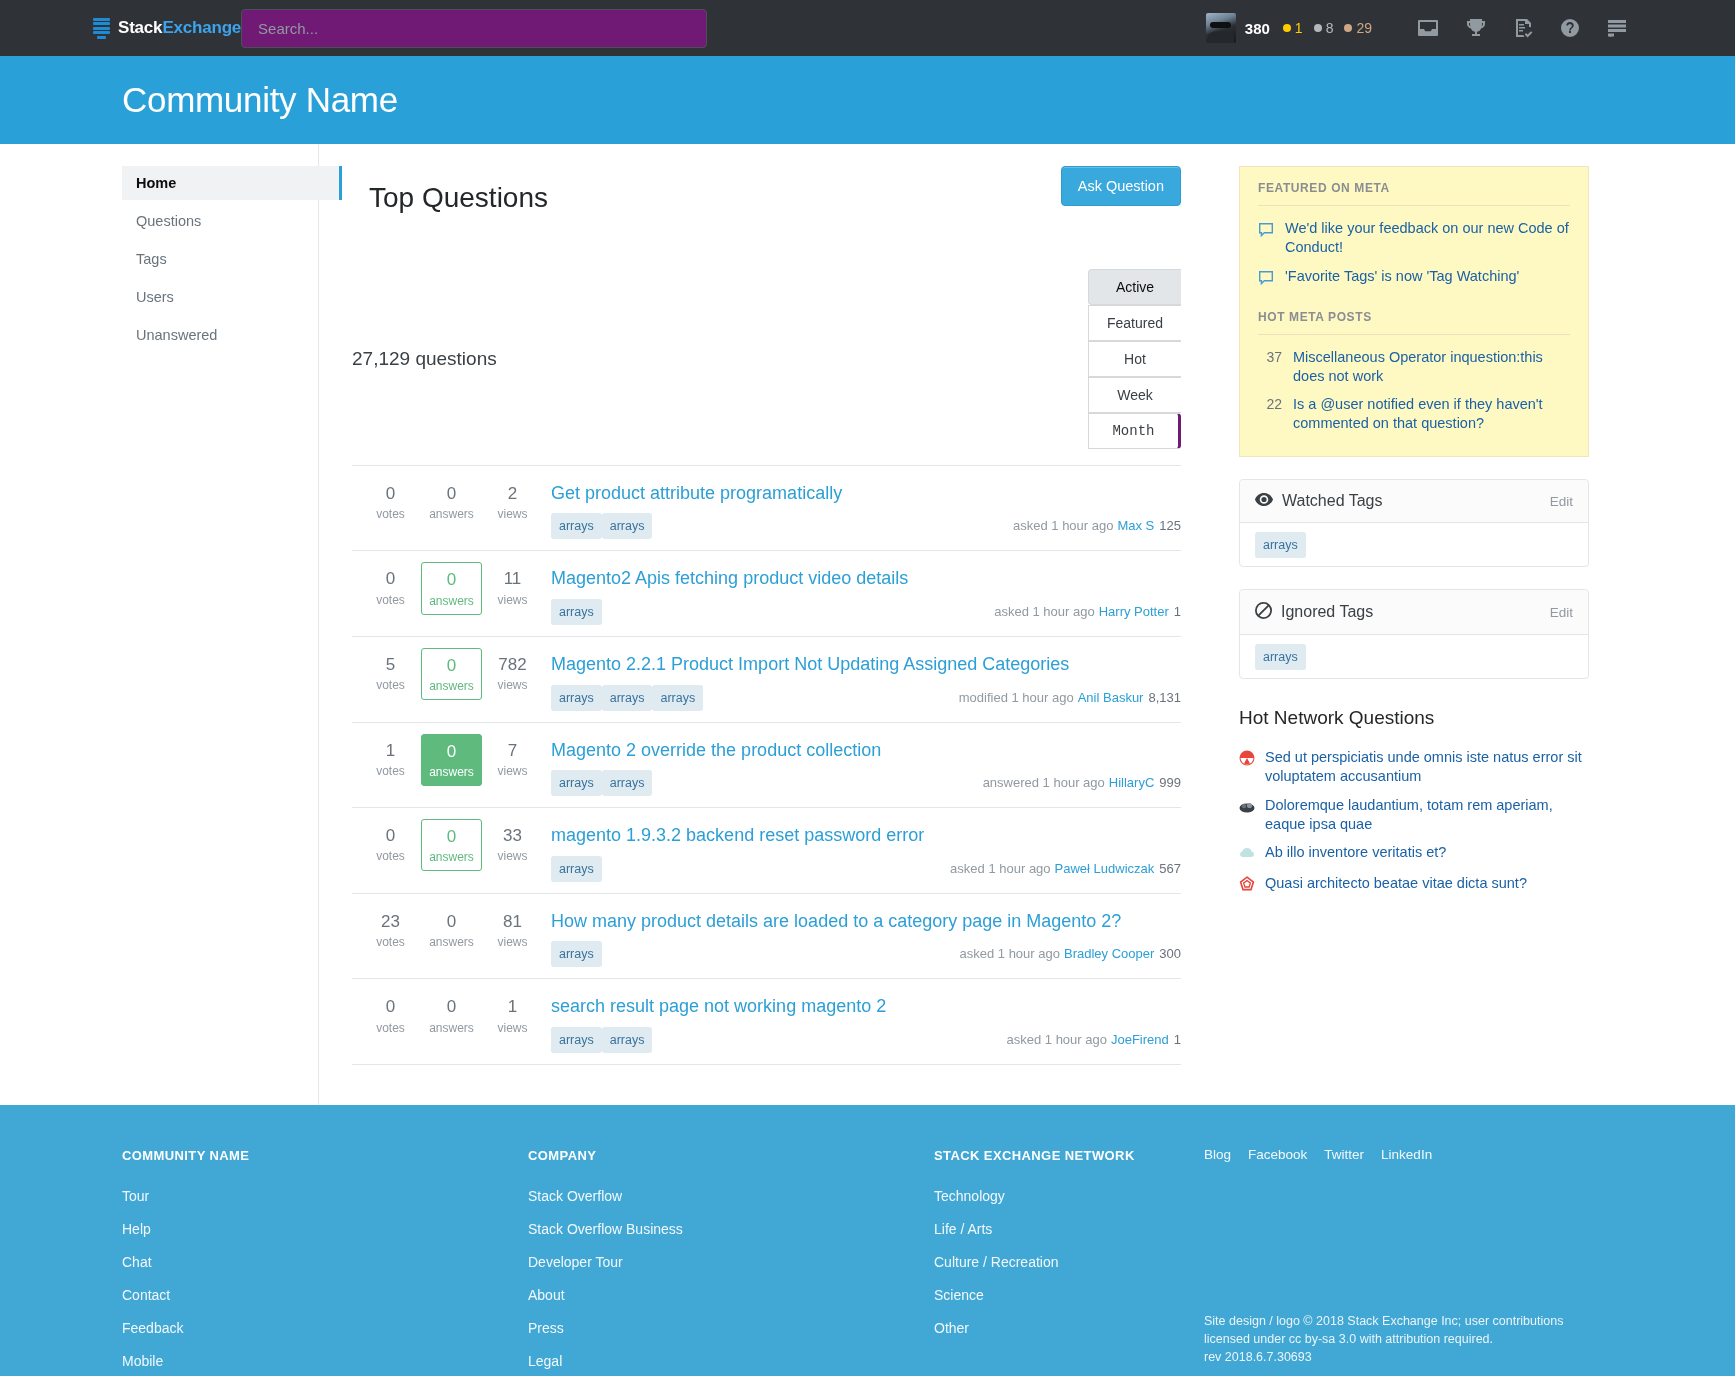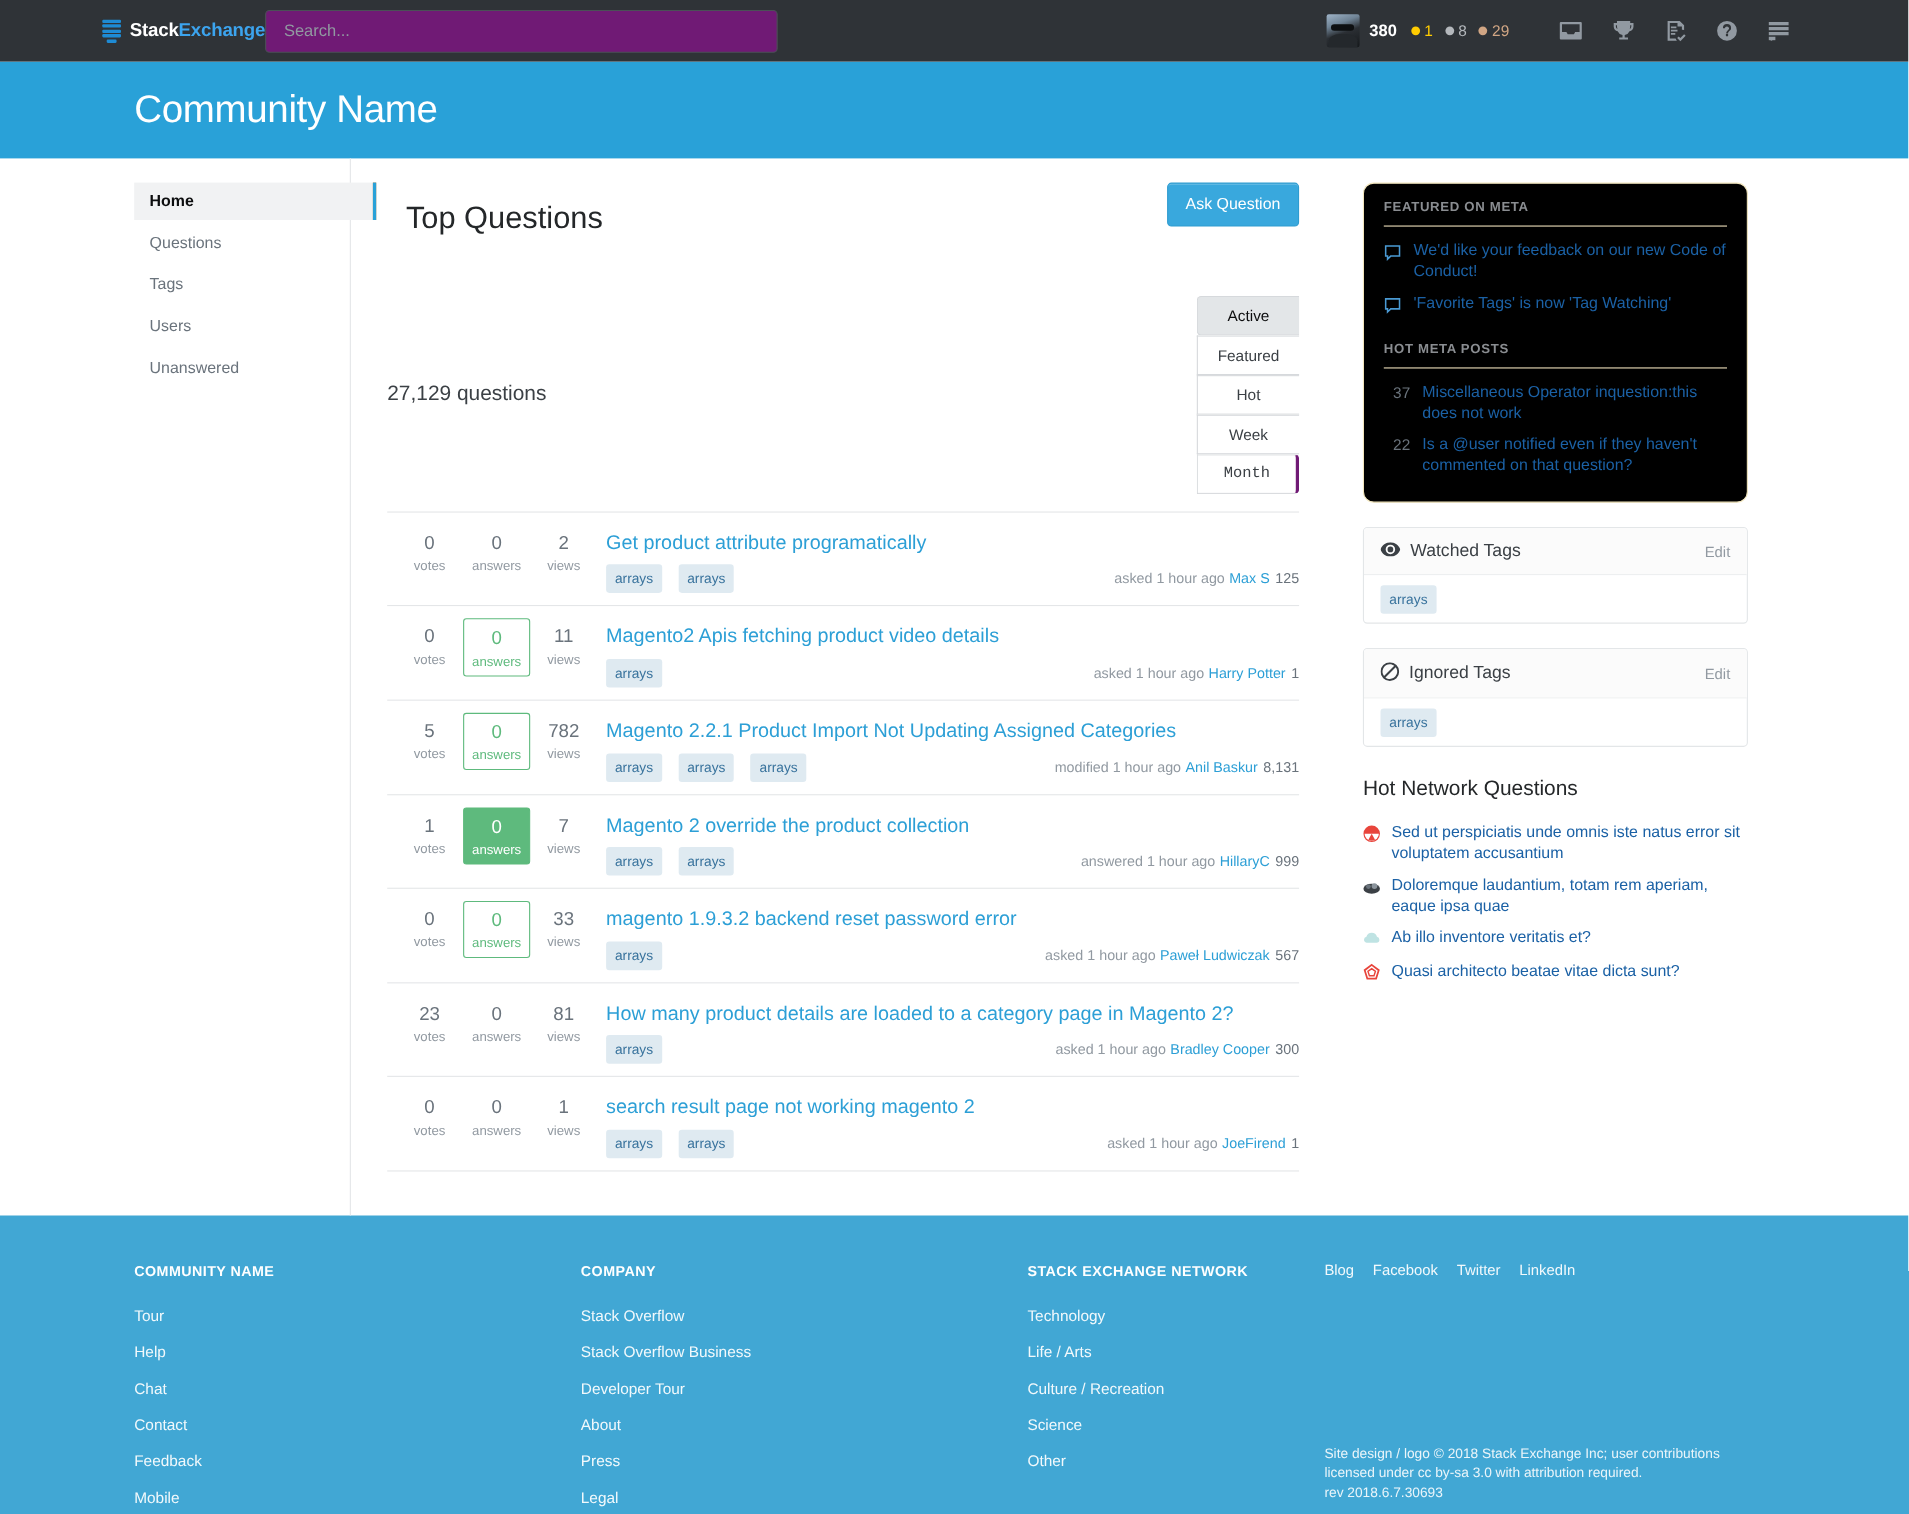--- a/index.html
+++ b/index.html
@@ -222,33 +222,33 @@
   .q-body { flex: 1 1 auto; padding-left: 8px; min-width:0; }
   .q-title {
     color:#2c9fd6; font-size:18px; text-decoration:none; display:block;
     line-height:1.2; cursor:pointer;
   }
   .q-meta-line {
     display:flex; align-items:center; margin-top:14px;
   }
   .tag {
     background:#dfeaf1; color:#39739d; font-size:12.5px;
-    padding:6px 8px; border-radius:3px; margin-right:15px; cursor:pointer;
+    padding:6px 8px; border-radius:3px; margin-right:0; cursor:pointer;
   }
   .q-user {
     margin-left:auto; font-size:13px; color:#9199a1; white-space:nowrap;
   }
   .q-user .uname { color:#2c9fd6; margin-left:4px; cursor:pointer; }
   .q-user .urep { color:#6a737c; font-weight:normal; margin-left:5px; }
 
   
   .meta-card {
-    background:#000000;
+    background:#fef9c3;
     border:1px solid #f1e5bc;
-    border-radius:10px;
+    border-radius:0;
     padding: 14px 18px 18px 18px;
   }
   .meta-h {
     font-size:12px; color:#8a8d91; letter-spacing:0.6px; font-weight:bold;
     padding-bottom:10px; border-bottom:1px solid #eee0bb; margin-bottom:8px;
   }
   .meta-h.second { margin-top:16px; }
   .meta-item { display:flex; gap:11px; padding:5px 0; align-items:flex-start; }
   .meta-item .bubble {
     flex:0 0 16px; margin-top:3px;

